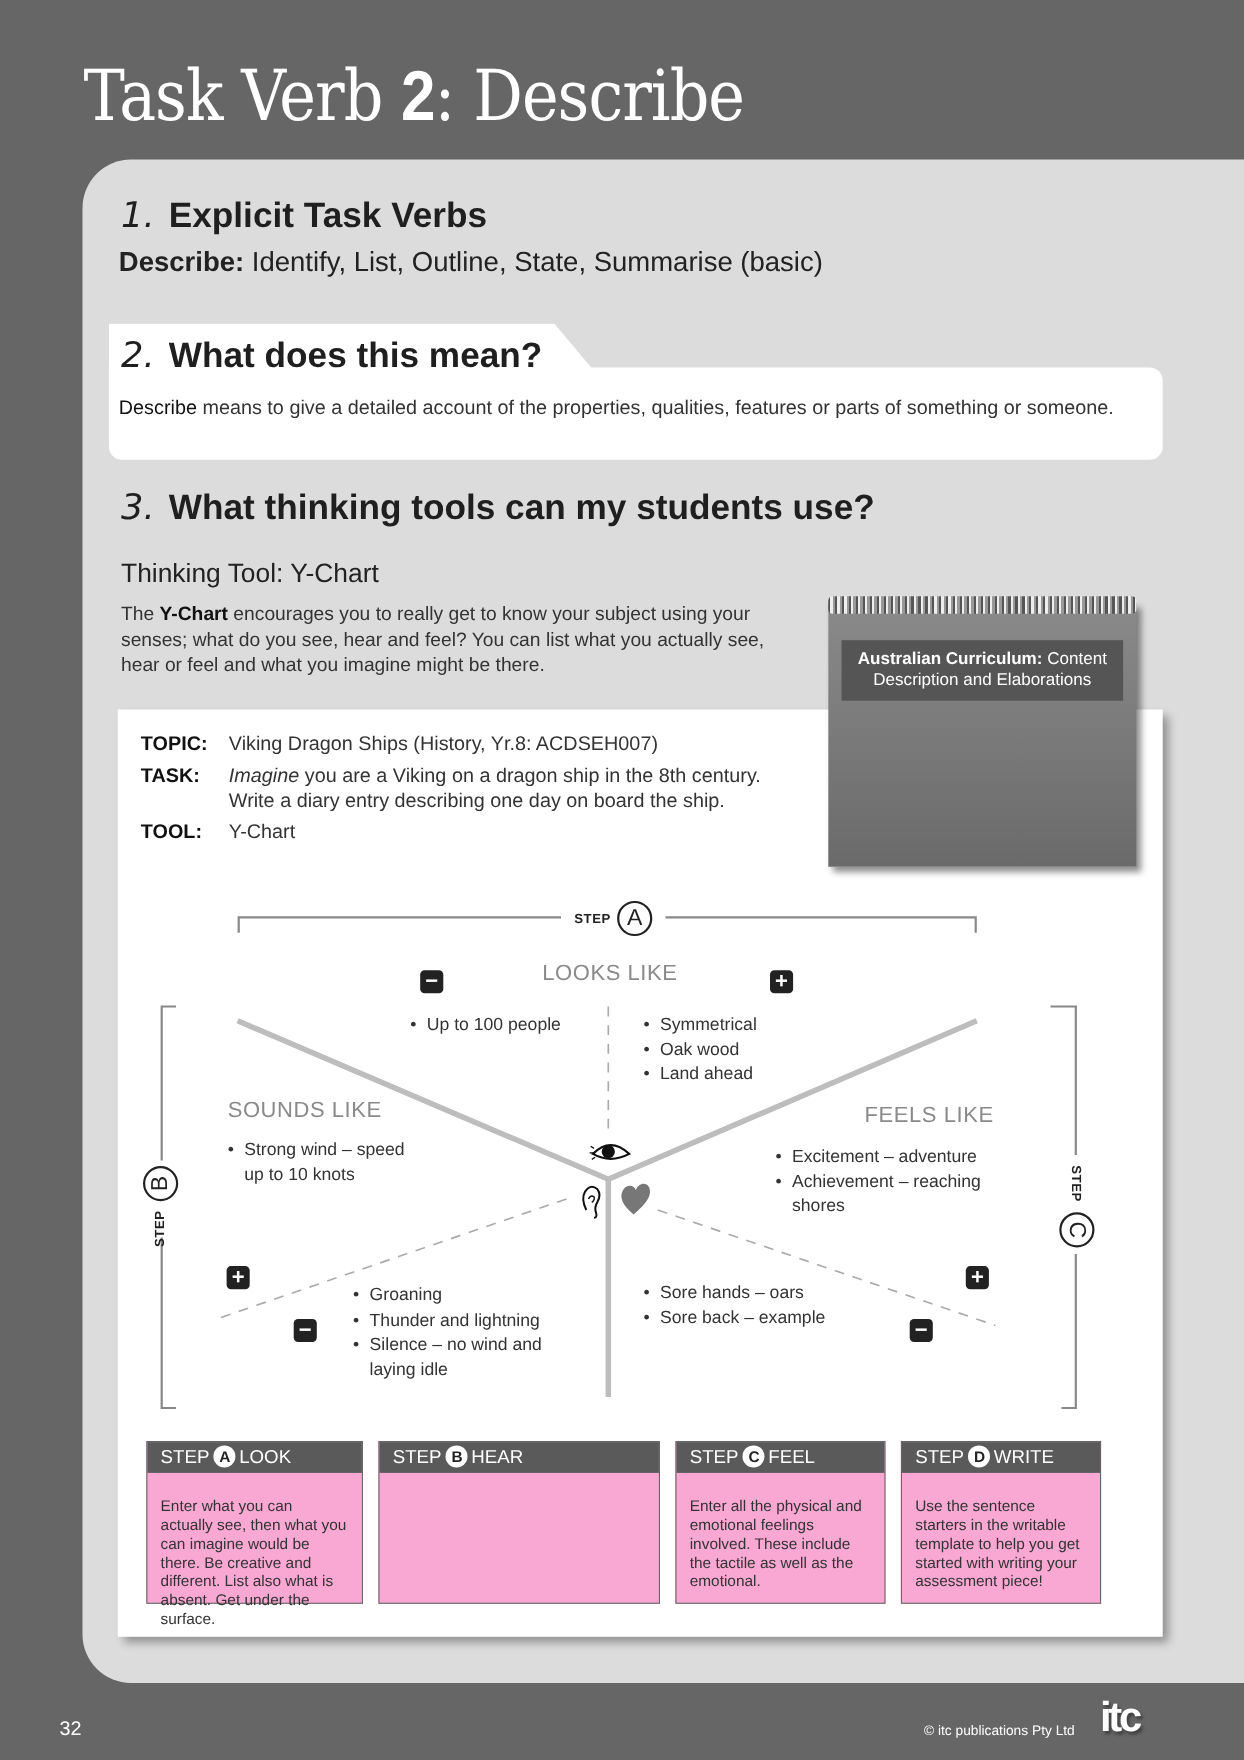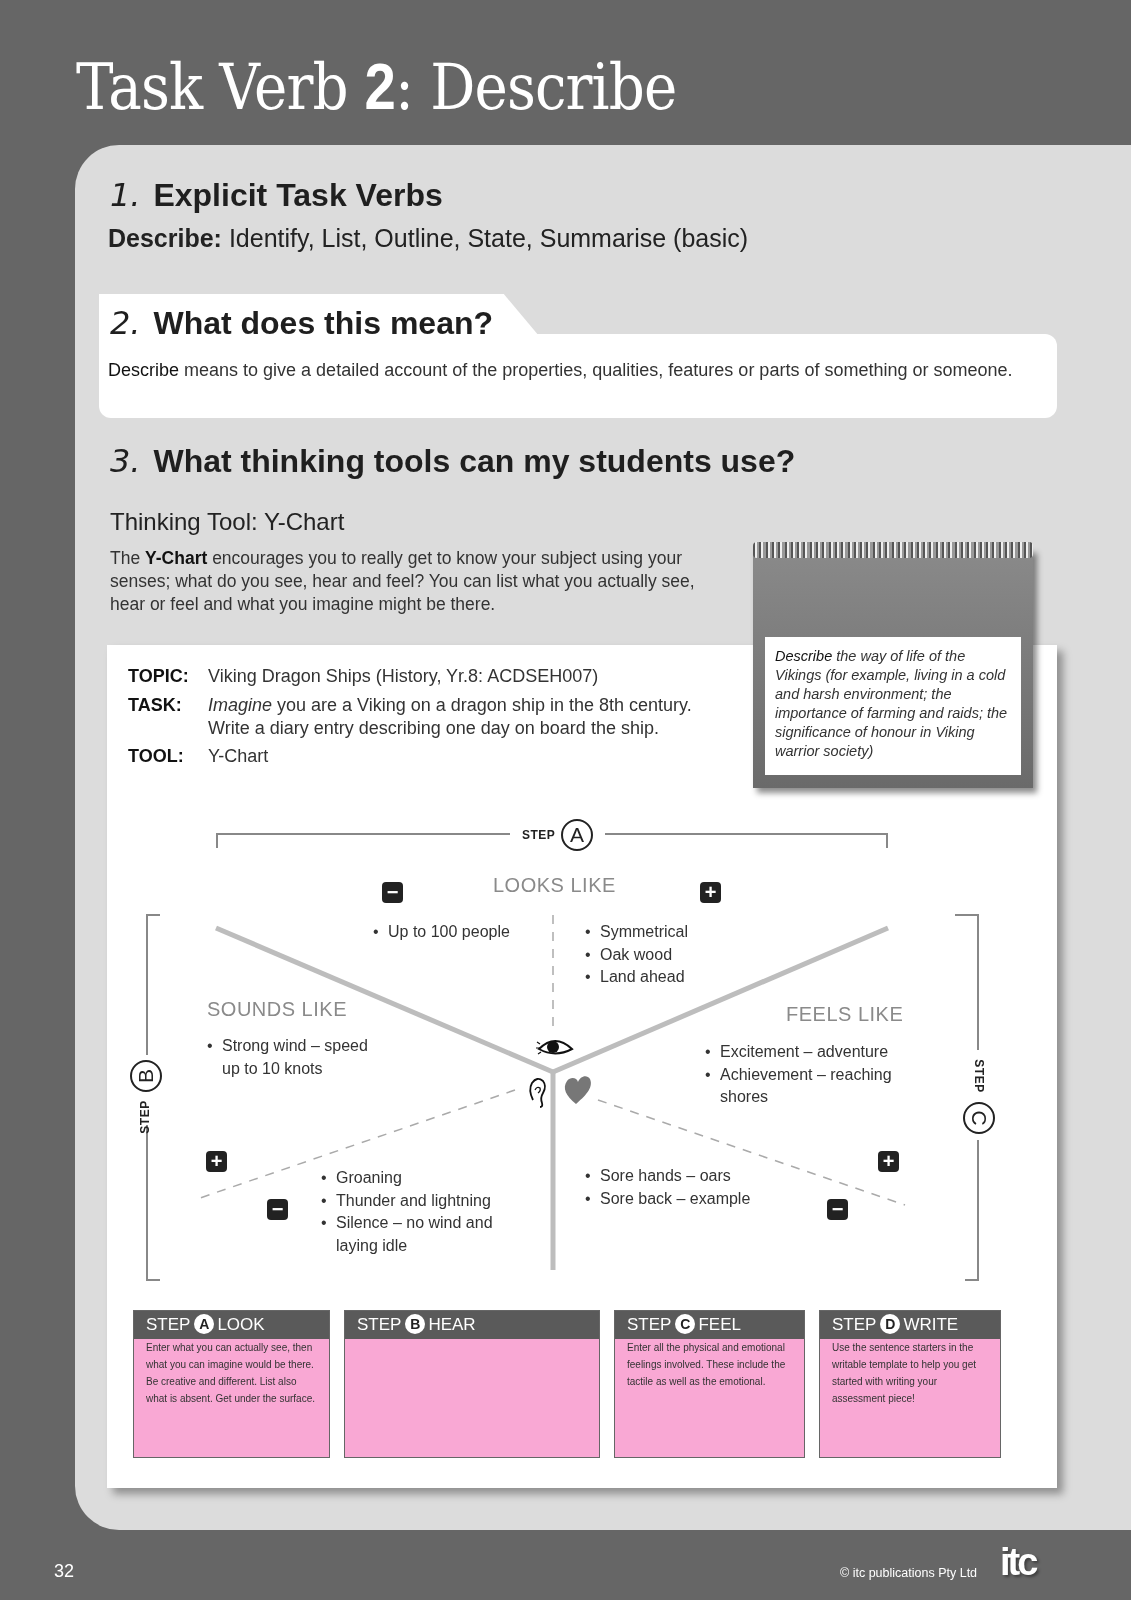--- a/index.html
+++ b/index.html
@@ -96,21 +96,21 @@
     position: absolute; top: 1310px; height: 148px;
     border: 1px solid #666; background: #f9a8d4;
   }
   .step-box .sb-head {
     background: #5a5a5a; color: #fff; height: 28px; font-size: 17px; padding: 3px 0 0 12px; white-space: nowrap;
   }
   .step-box .sb-head .c {
     display: inline-block; width: 20px; height: 20px; border-radius: 50%; background: #fff; color: #222;
     font-weight: 700; font-size: 14px; line-height: 20px; text-align: center; margin: 0 3px 0 4px; vertical-align: 1px;
   }
-  .step-box .sb-body { font-size: 10px; line-height: 17px; color: #333; padding: 0 12px; }
+  .step-box .sb-body { font-size: 14px; line-height: 17px; color: #333; padding: 22px 12px; }
 
   .page-number { position: absolute; left: 54px; top: 1561px; font-size: 18px; color: #fff; }
   .copyright { position: absolute; left: 840px; top: 1566px; font-size: 12.5px; color: #fff; }
   .itc-logo { position: absolute; left: 1000px; top: 1541px; font-size: 38px; font-weight: 700; color: #fff; letter-spacing: -3px; text-shadow: 2px 2px 3px rgba(0,0,0,0.4); }
 </style>
 </head>
 <body>
 
 <div class="page-title">
   <span>Task Verb </span><b>2</b><span>: Describe</span>
@@ -158,22 +158,22 @@
 <div class="meta" style="top:718px;">
   <span class="v">Write a diary entry describing one day on board the ship.</span>
 </div>
 <div class="meta" style="top:746px;">
   <span class="k">TOOL:</span>
   <span class="v">Y-Chart</span>
 </div>
 
 <div class="curriculum-card">
   <div class="spiral"></div>
-  <div class="card-body">
-    <b>Describe</b><span> the way of life of the Vikings (for example, living in a cold and harsh environment; the importance of farming and raids; the significance of honour in Viking warrior society)</span>
+  <div class="card-head">
+    <b>Australian Curriculum:</b><span> Content Description and Elaborations</span>
   </div>
 </div>
 
 <svg class="ychart-svg" width="1131" height="1600">
 
   <polyline points="217,848 217,834 510,834" fill="none" stroke="#888" stroke-width="2"></polyline>
   <polyline points="605,834 887,834 887,848" fill="none" stroke="#888" stroke-width="2"></polyline>
 
   <polyline points="160,915 147,915 147,1055" fill="none" stroke="#888" stroke-width="2"></polyline>
   <polyline points="147,1125 147,1280 160,1280" fill="none" stroke="#888" stroke-width="2"></polyline>

